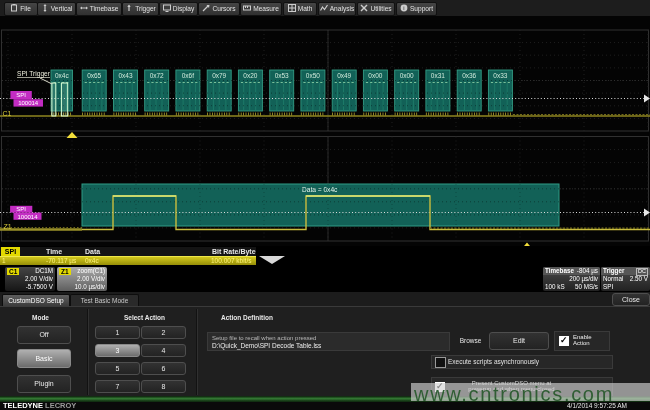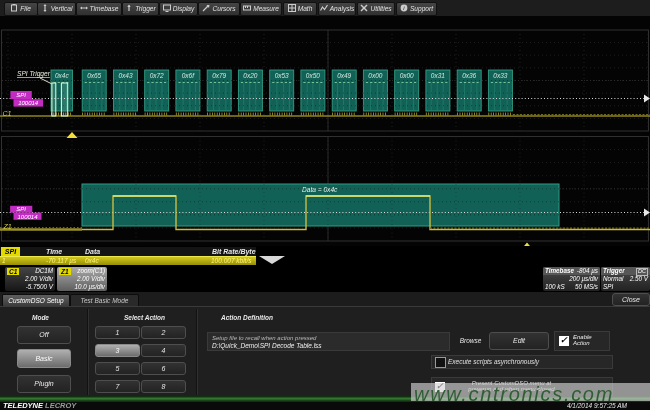--- a/index.html
+++ b/index.html
@@ -1,16 +1,16 @@
 <!DOCTYPE html>
 <html><head><meta charset="utf-8">
 <style>
 html,body { margin:0; padding:0; background:#000; }
 #scope { position:relative; width:650px; height:410px; overflow:hidden;
-  font-family:"Liberation Sans", sans-serif; background:#000;font-style:italic; }
+  font-family:"Liberation Sans", sans-serif; background:#000; }
 
 #menubar { position:absolute; left:0; top:0; width:650px; height:16px; background:#1d1d1d; border-bottom:1px solid #000; }
 .mi { position:absolute; top:1.5px; height:12px; background:linear-gradient(#454545,#303030); border:1px solid #111;
   border-radius:2px; color:#e2e2e2; font-size:6.6px; line-height:12px; text-align:center; white-space:nowrap; overflow:hidden; }
 .mi .ic { vertical-align:-1px; margin-right:2px; }
 
 #tbl { position:absolute; left:0; top:246px; width:650px; height:19px; background:#000; font-size:7px; }
 #tblhead { position:absolute; left:0; top:1px; width:256px; height:9px; background:#141414; }
 .th { position:absolute; top:0; color:#e8e8e8; font-weight:bold; line-height:9px; }
 #spichip { position:absolute; left:1px; top:0px; width:19px; height:9px; background:#e3da00; color:#000;

